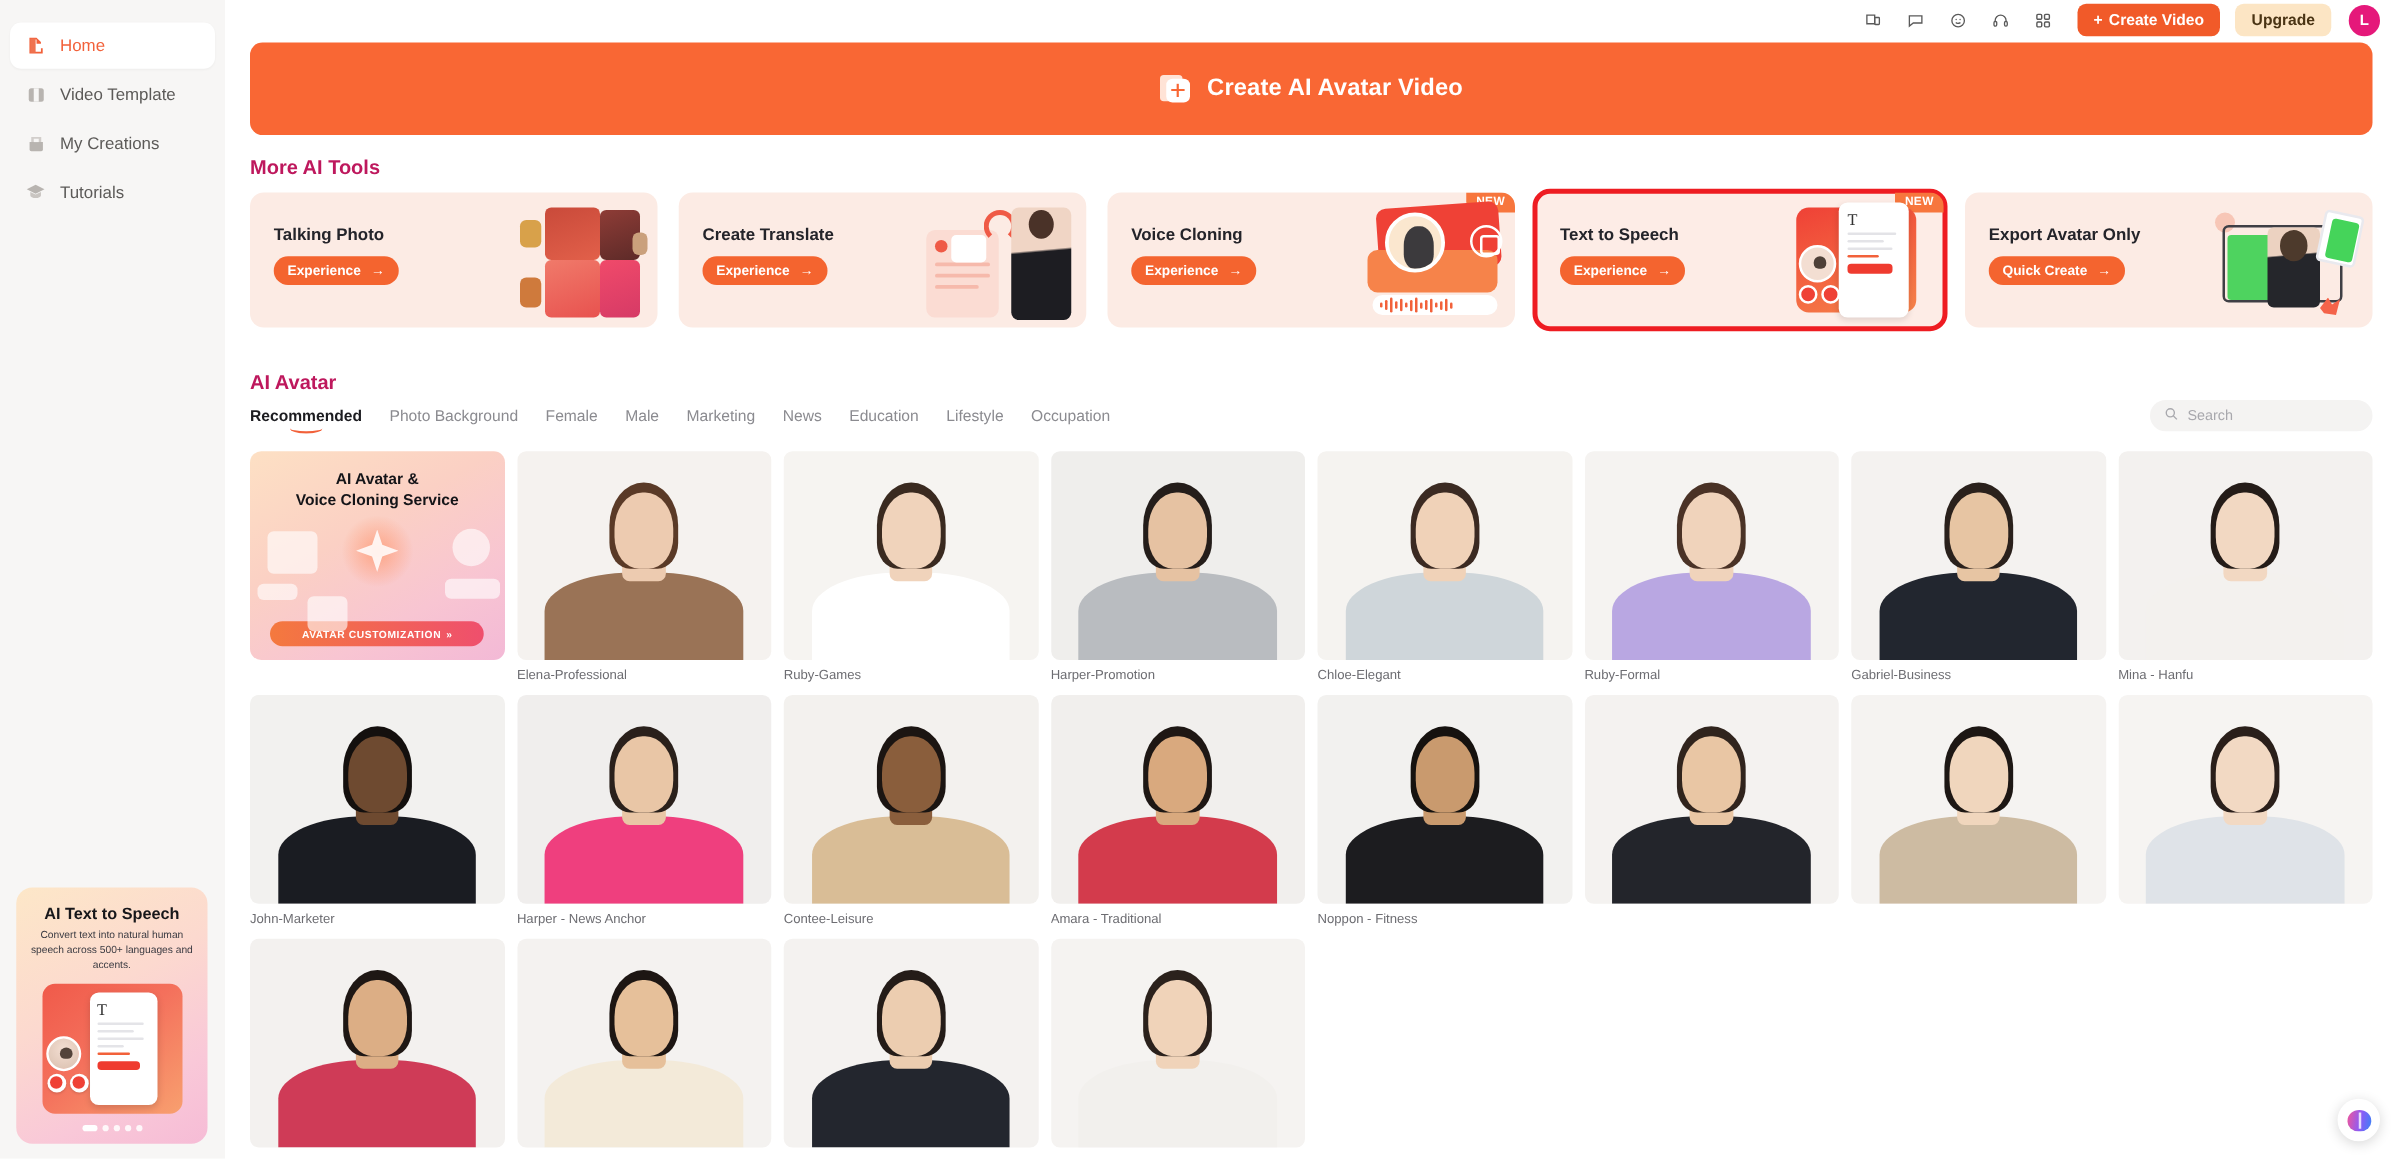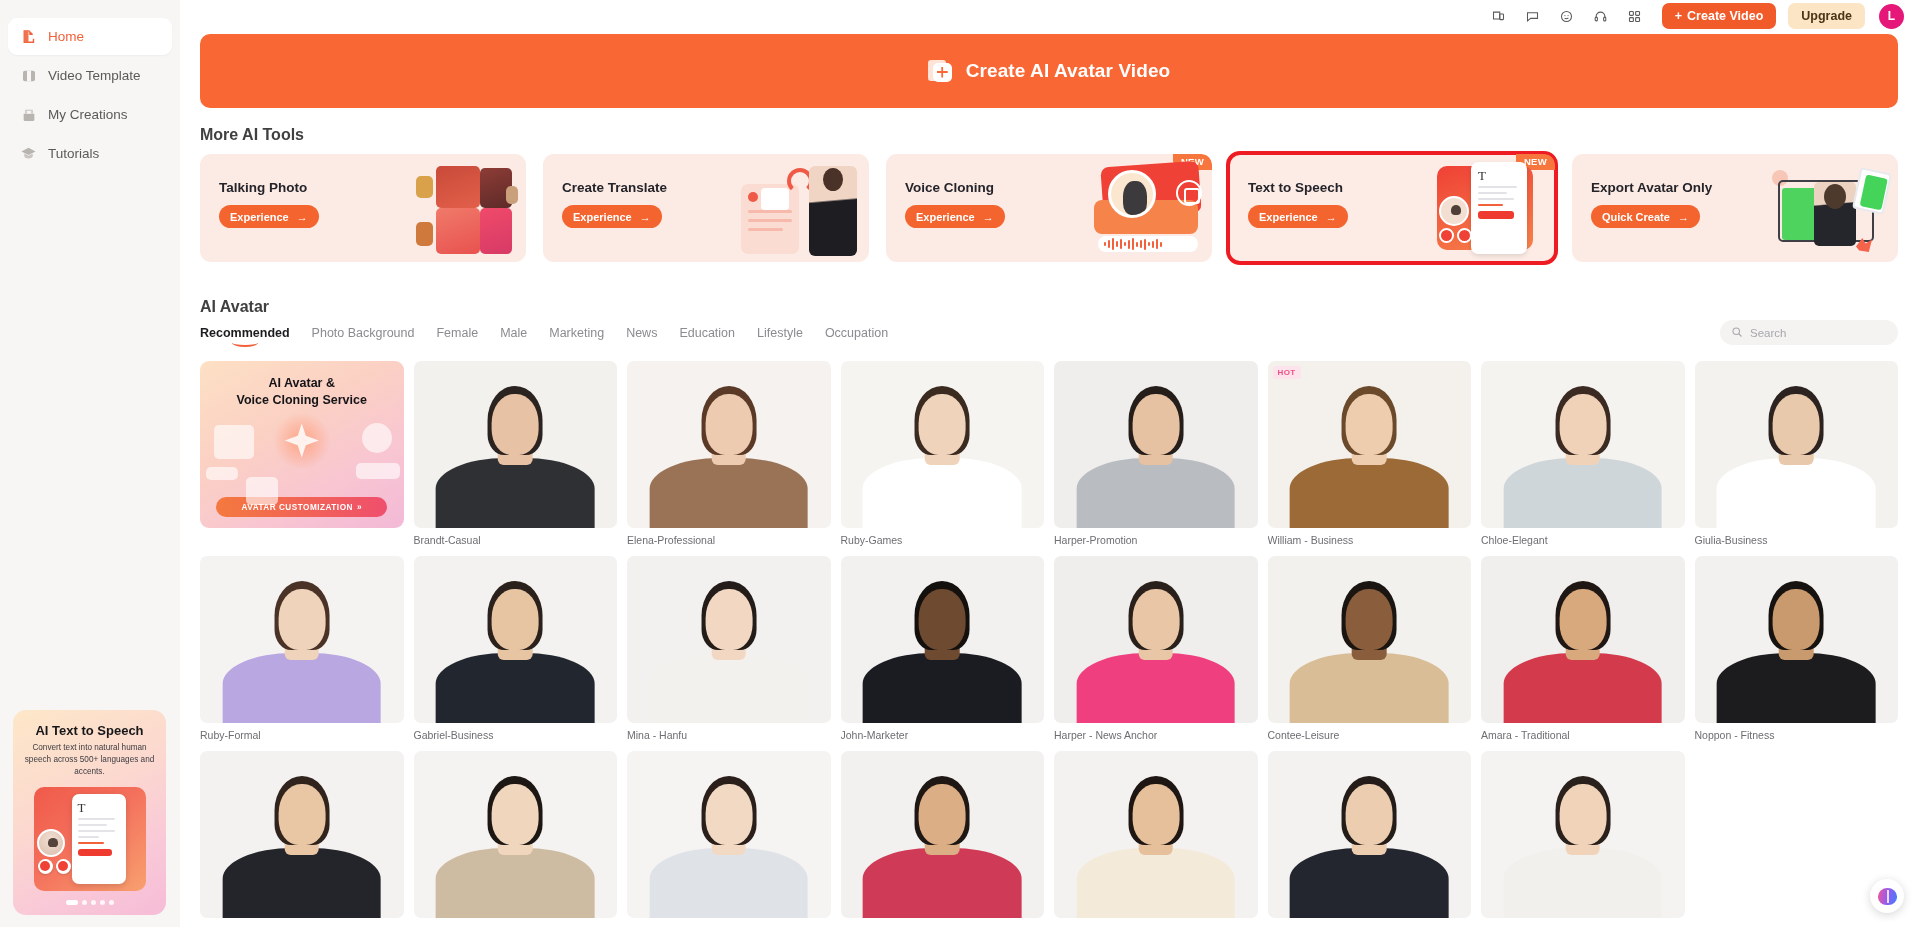--- a/index.html
+++ b/index.html
@@ -110,21 +110,21 @@
     display:flex;align-items:center;justify-content:center;gap:13px;
     cursor:pointer; margin-top: 2px;
   }
   .hero-ico { width:25px;height:25px; position:relative;}
   .hero-ico .bk{position:absolute;left:0;top:1px;width:18px;height:21px;background:#ffe3d6;border-radius:3px;}
   .hero-ico .fr{position:absolute;left:5px;top:4px;width:19px;height:19px;background:#fff;border-radius:5px;display:flex;align-items:center;justify-content:center;}
   .hero-ico .fr::after{content:"";width:11px;height:11px;background:#f96734;
     clip-path: polygon(42% 0,58% 0,58% 42%,100% 42%,100% 58%,58% 58%,58% 100%,42% 100%,42% 58%,0 58%,0 42%,42% 42%);}
   .hero-text { color:#fff; font-size:19px; font-weight:700; letter-spacing:.1px;}
 
-  .sec-title { font-size:16px; font-weight:700; color:#404040; margin: 18px 0 10px 0;}
+  .sec-title { font-size:16px; font-weight:700; color:#be185d; margin: 18px 0 10px 0;}
 
   .tools { display:flex; gap: 17px; }
   .tool {
     flex:1; height: 108px; border-radius: 11px; background:#fcebe4;
     position: relative; padding: 26px 0 0 19px; cursor:pointer; overflow:hidden;
   }
   .tool.sel { outline: 4px solid #ee1c22; outline-offset:-1px; background:#fdece6;}
   .tool-name { font-size: 13.5px; font-weight:600; color:#24242a;}
   .btn-exp {
     margin-top:10px; display:inline-flex;align-items:center;gap:8px;
@@ -557,31 +557,20 @@
                 <span class="mini m5"></span>
               <span class="glow"></span>
                 <span class="star"></span>
             </div>
             <div class="banner-btn">
               <span>AVATAR CUSTOMIZATION</span>
               <span>»</span>
             </div>
           </div>
         </div>
-      <div class="cell">
-            <div class="thumb" style="background: rgb(243, 241, 238);">
-              <div class="p">
-                <span class="body" style="background:#2f3034"></span>
-                <span class="neck" style="background:#e8c2a4"></span>
-                <span class="hair" style="background:#2b2320"></span>
-                <span class="head" style="background:#e8c2a4"></span>
-              </div>
-            </div>
-            <div class="cap">Brandt-Casual</div>
-          </div>
           <div class="cell">
             <div class="thumb" style="background: rgb(245, 242, 239);">
               <div class="p">
                 <span class="body" style="background:#9a7356"></span>
                 <span class="neck" style="background:#edcbb0"></span>
                 <span class="hair" style="background:#5a3a27"></span>
                 <span class="head" style="background:#edcbb0"></span>
               </div>
             </div>
             <div class="cap">Elena-Professional</div>
@@ -602,52 +591,29 @@
               <div class="p">
                 <span class="body" style="background:#b9bcc0"></span>
                 <span class="neck" style="background:#e6c2a2"></span>
                 <span class="hair" style="background:#241d1a"></span>
                 <span class="head" style="background:#e6c2a2"></span>
               </div>
             </div>
             <div class="cap">Harper-Promotion</div>
           </div>
           <div class="cell">
-            <div class="thumb" style="background: rgb(244, 241, 236);">
-              <div class="hot">HOT</div>
-              <div class="p">
-                <span class="body" style="background:#9b6a36"></span>
-                <span class="neck" style="background:#eecdae"></span>
-                <span class="hair" style="background:#6b4a2c"></span>
-                <span class="head" style="background:#eecdae"></span>
-              </div>
-            </div>
-            <div class="cap">William - Business</div>
-          </div>
-          <div class="cell">
             <div class="thumb" style="background: rgb(245, 243, 240);">
               <div class="p">
                 <span class="body" style="background:#cfd6da"></span>
                 <span class="neck" style="background:#f0d2b8"></span>
                 <span class="hair" style="background:#3b2a22"></span>
                 <span class="head" style="background:#f0d2b8"></span>
               </div>
             </div>
             <div class="cap">Chloe-Elegant</div>
-          </div>
-          <div class="cell">
-            <div class="thumb" style="background: rgb(244, 242, 239);">
-              <div class="p">
-                <span class="body" style="background:#ffffff"></span>
-                <span class="neck" style="background:#e9c9ab"></span>
-                <span class="hair" style="background:#2c2220"></span>
-                <span class="head" style="background:#e9c9ab"></span>
-              </div>
-            </div>
-            <div class="cap">Giulia-Business</div>
           </div>
           <div class="cell">
             <div class="thumb" style="background: rgb(245, 243, 241);">
               <div class="p">
                 <span class="body" style="background:#b9a7e2"></span>
                 <span class="neck" style="background:#f0d3bb"></span>
                 <span class="hair" style="background:#4a3226"></span>
                 <span class="head" style="background:#f0d3bb"></span>
               </div>
             </div>

